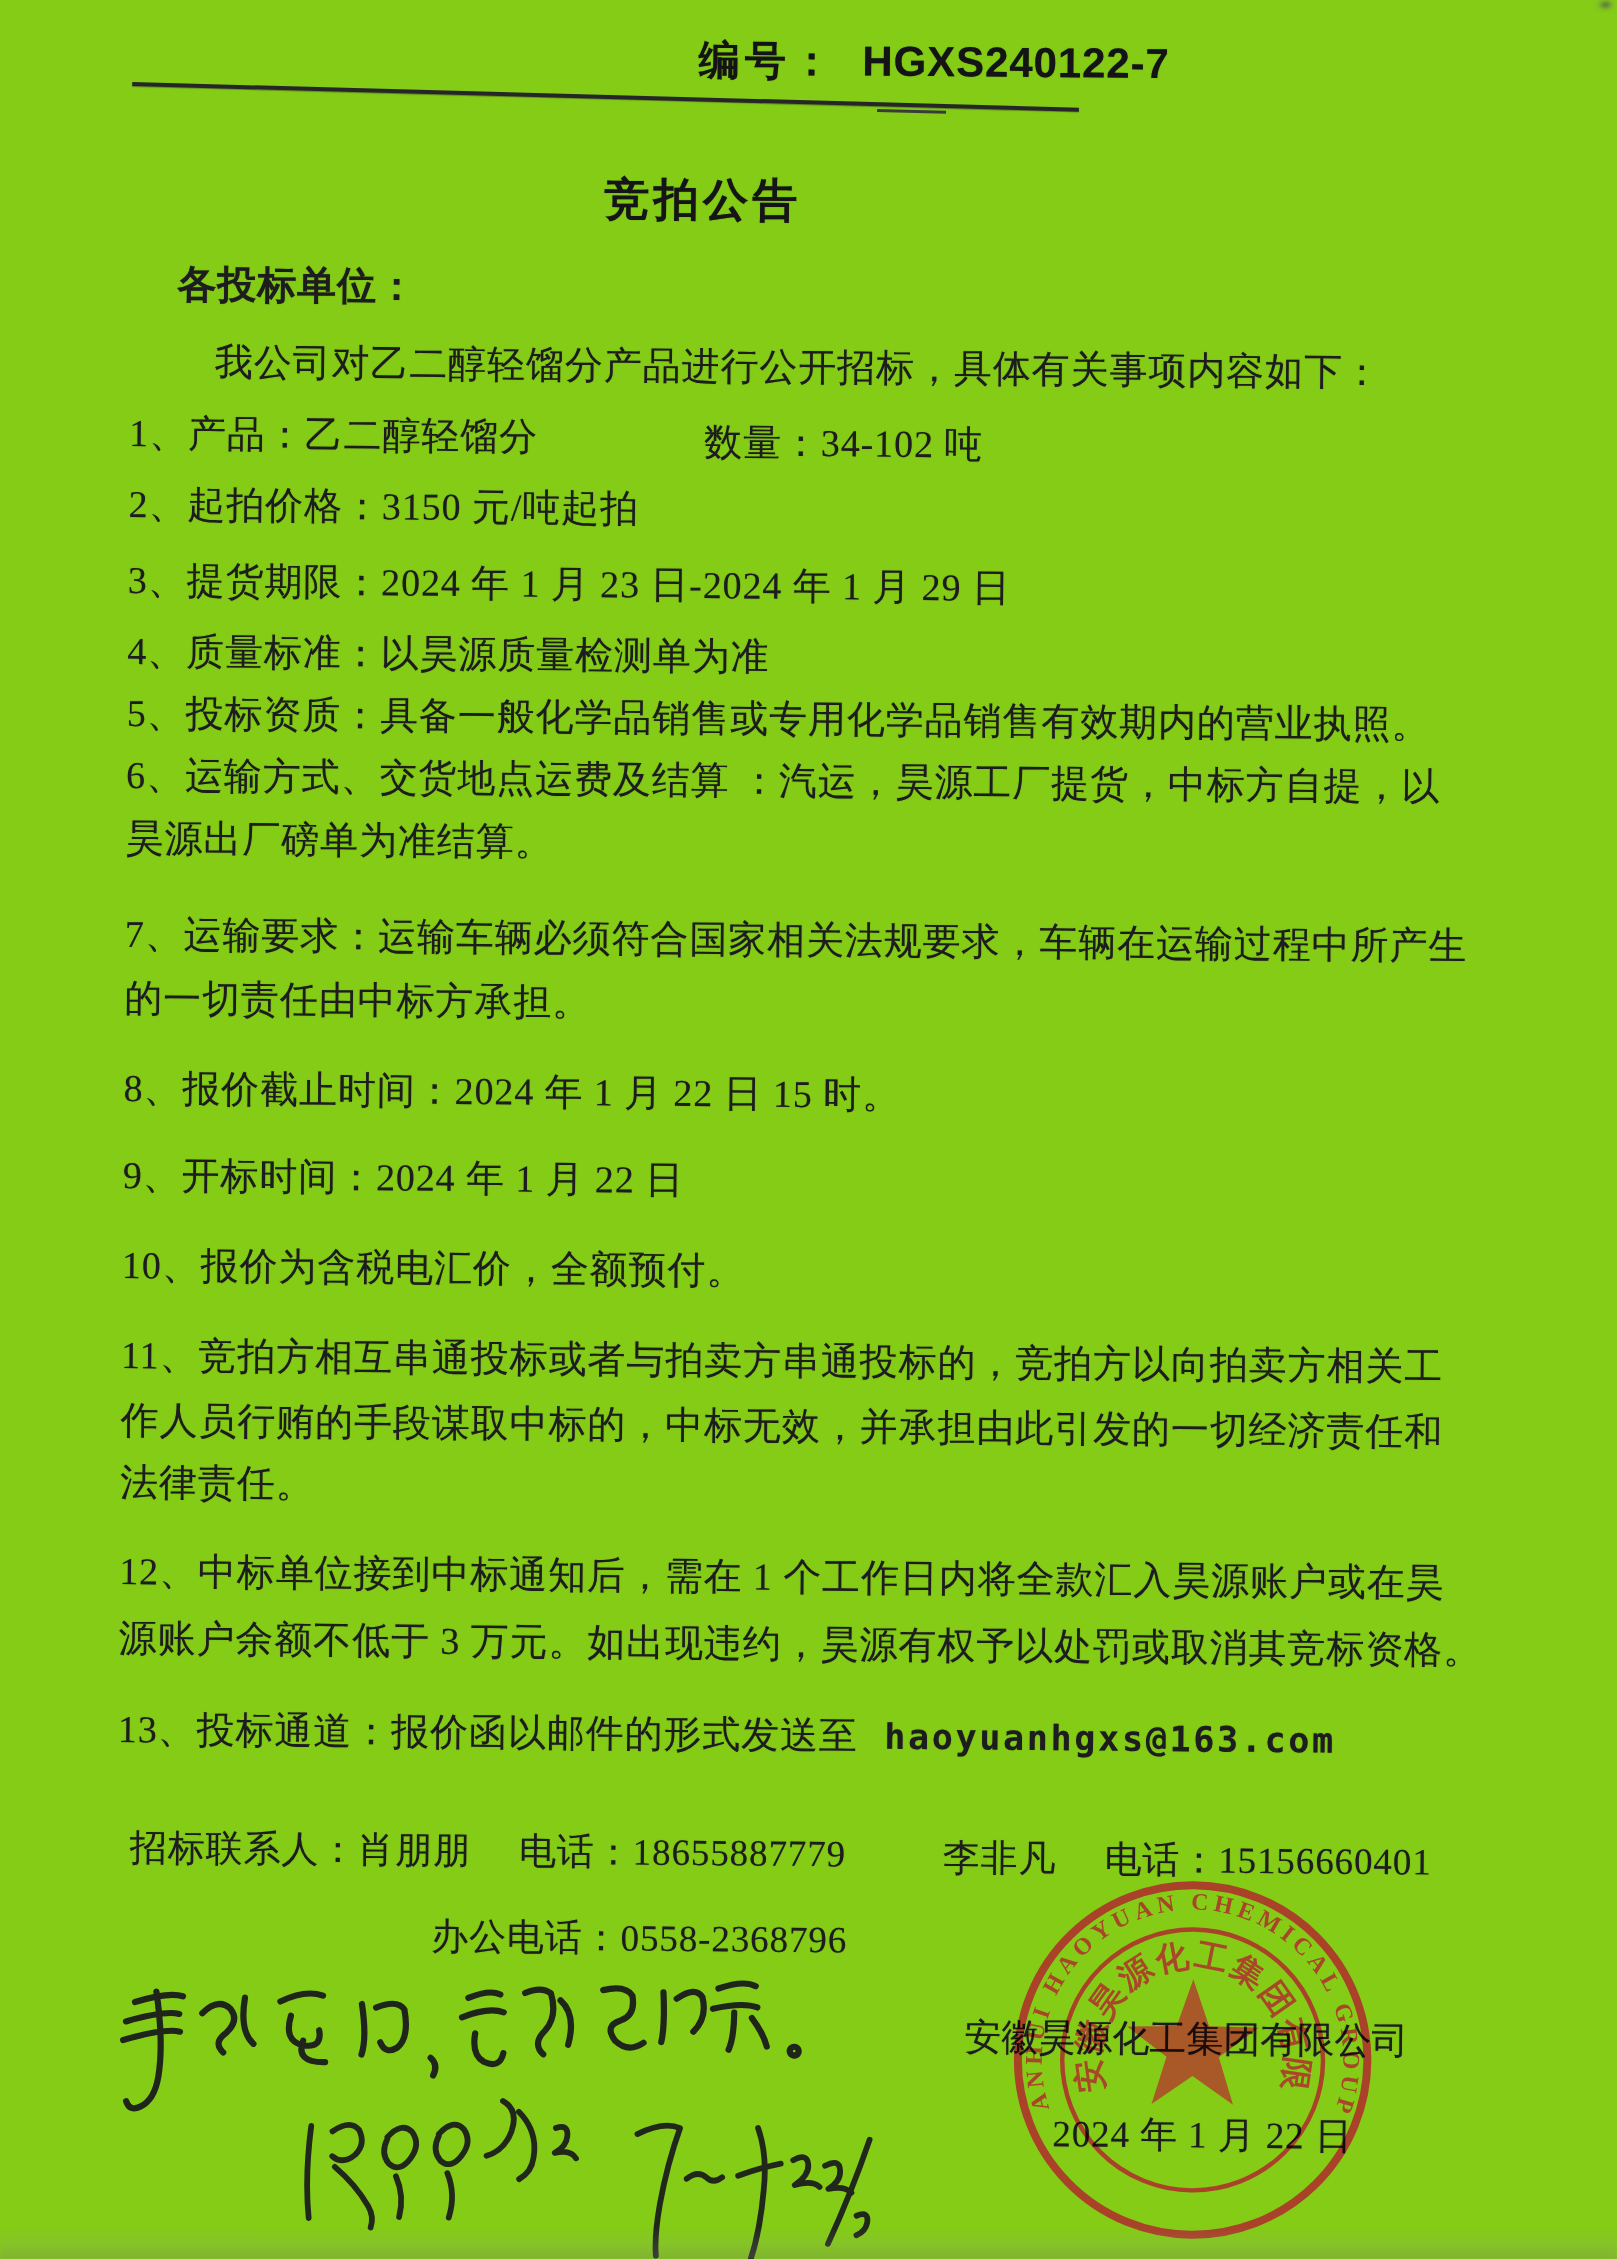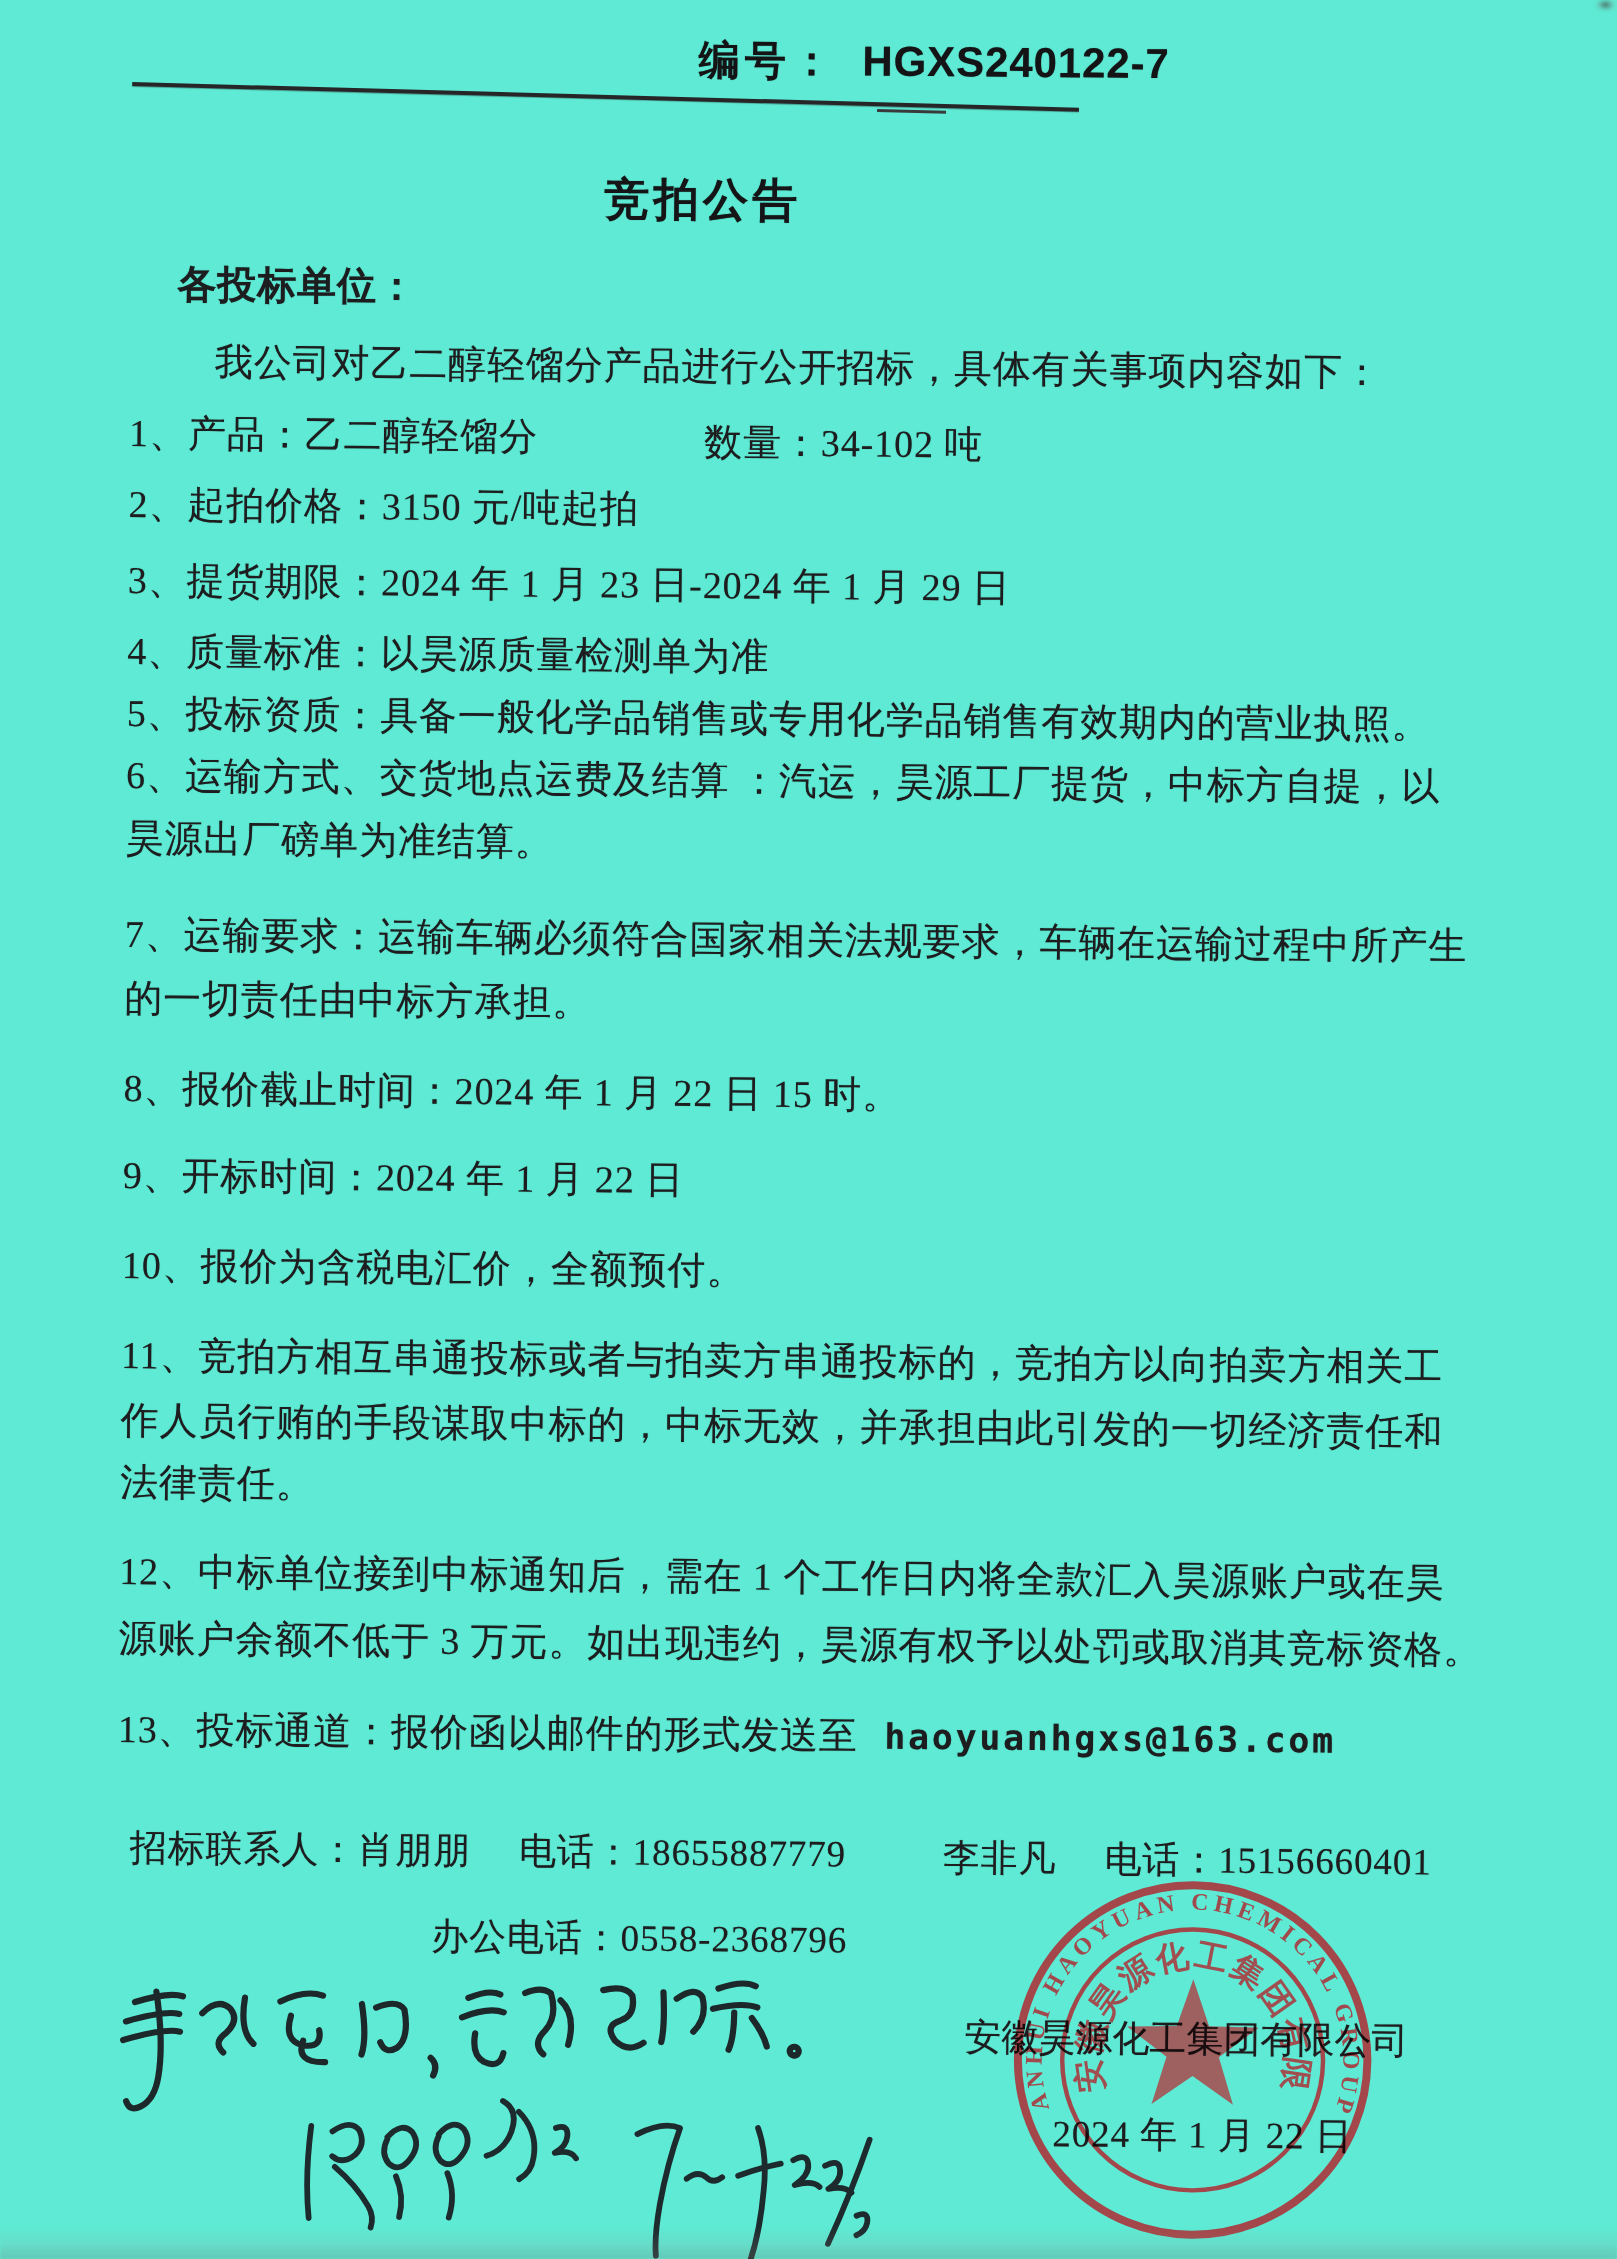--- a/index.html
+++ b/index.html
@@ -1,19 +1,19 @@
 <!DOCTYPE html>
 <html style="font-size:14px"><head>
 <meta charset="utf-8">
 <style>
   html,body{margin:0;padding:0;background:#e8e8e6;}
   .page{
     position:relative;
     width:1617px;height:2259px;
-    background:#5eead4;
+    background:#84cc16;
     overflow:hidden;
     font-family:"Liberation Serif","DejaVu Serif",serif;
   }
   .content{
     position:absolute;inset:0;
     transform:rotate(.5deg);
     transform-origin:124px 0;
   }
   .line{
     position:absolute;

